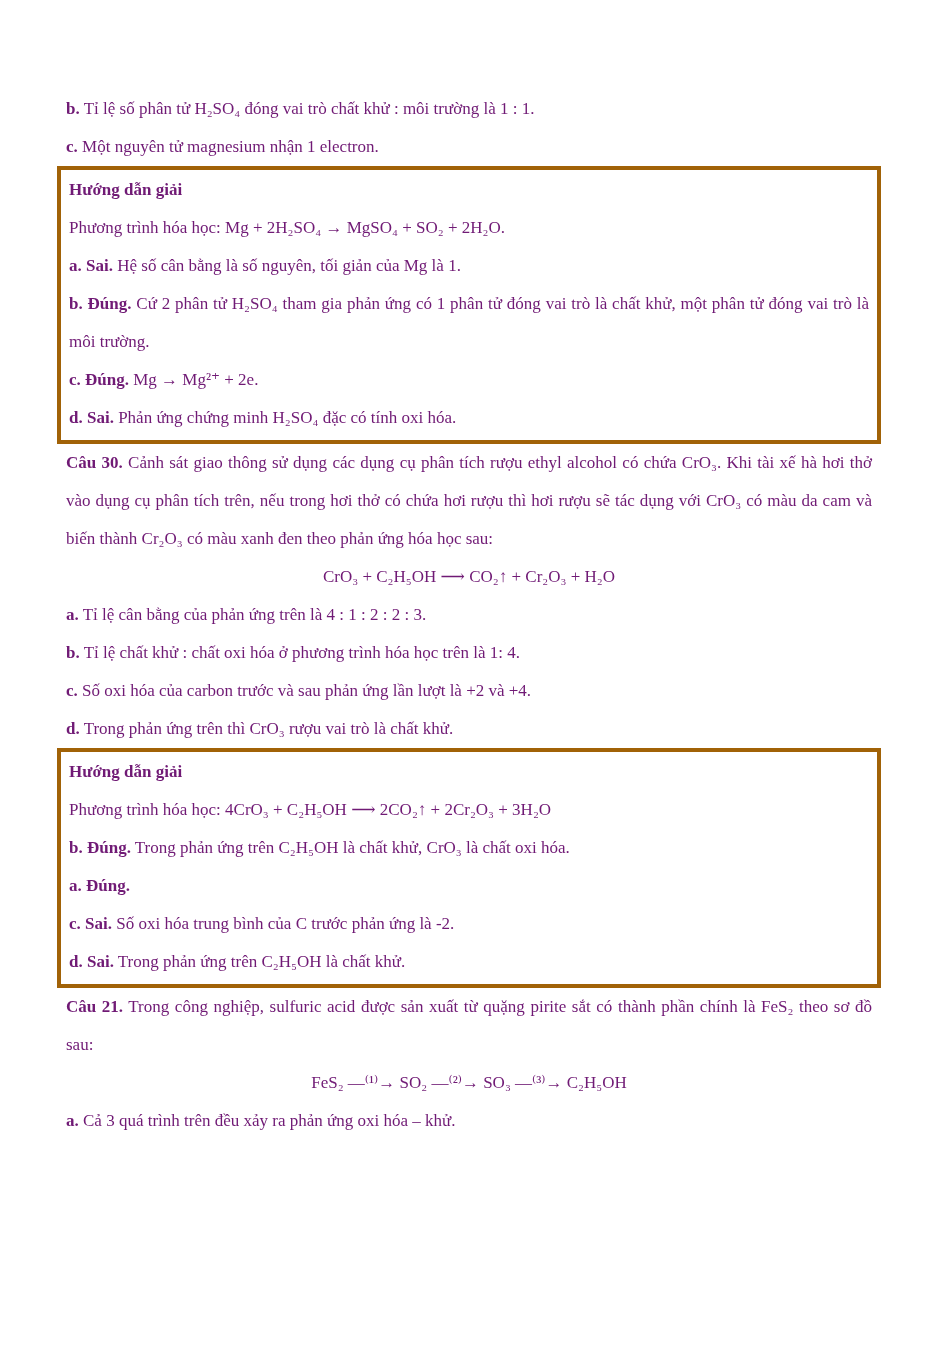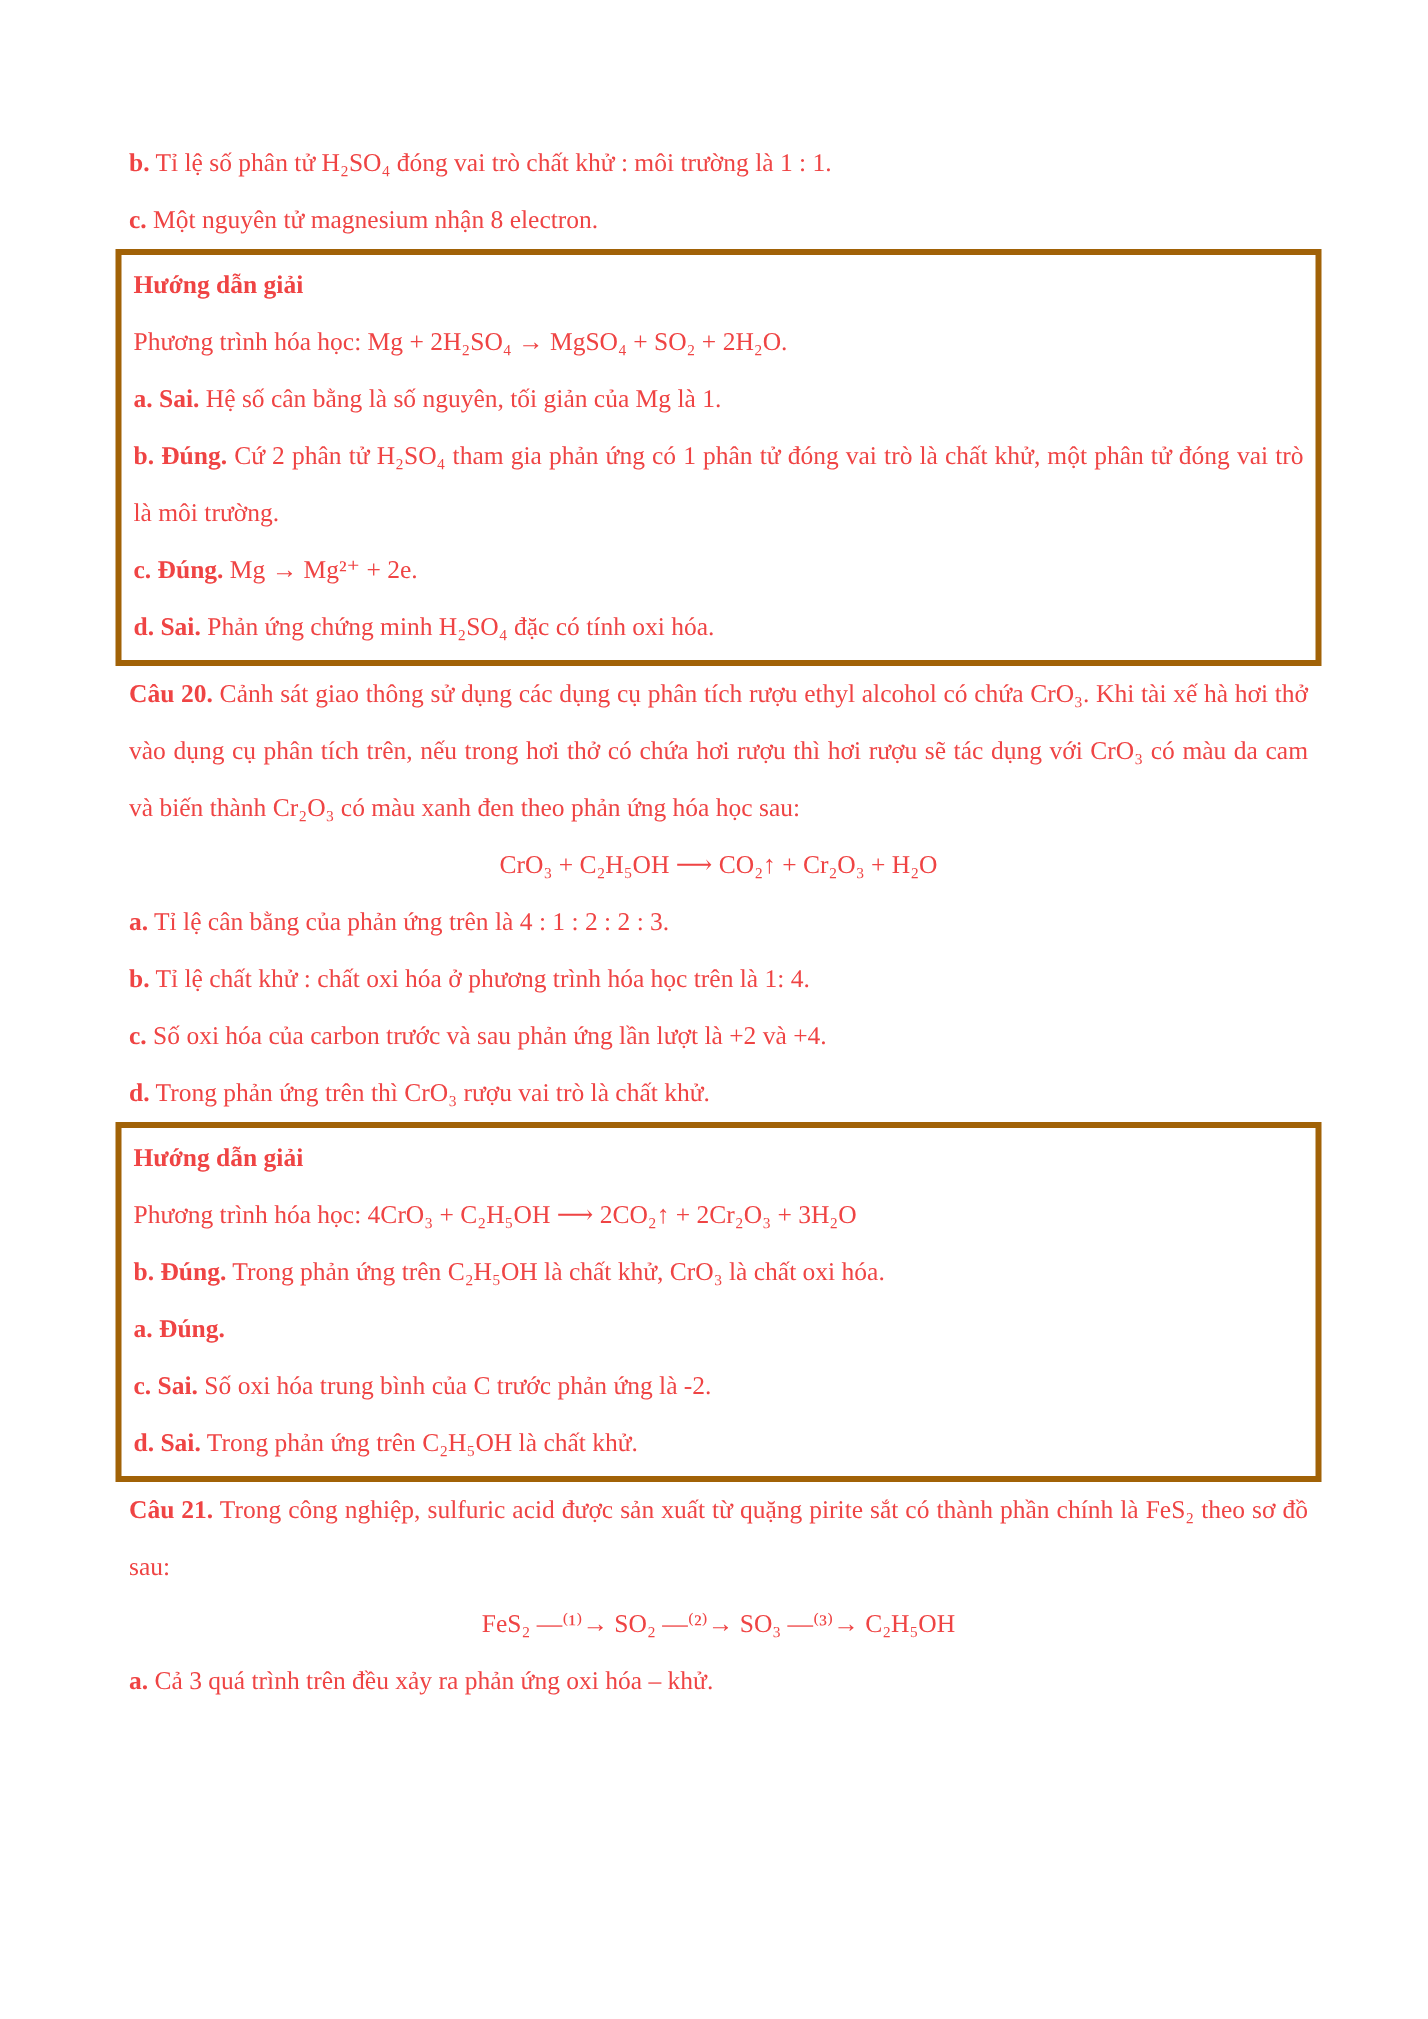--- a/index.html
+++ b/index.html
@@ -1,50 +1,50 @@
 <!DOCTYPE html>
 <html><head>
 <meta charset="utf-8">
 <style>
   html,body { margin:0; padding:0; background:#ffffff; }
   .page {
     width:952px; height:1346px; box-sizing:border-box;
-    padding:90px 80px 0 86px;
-    background:#ffffff; color:#ef4444;
+    padding:90px 80px 0 66px;
+    background:#ffffff; color:#701a75;
     font-family:"Liberation Serif","DejaVu Serif","DejaVu Sans",serif;
     font-size:17px;
     overflow:hidden;
   }
   .line { margin:0; line-height:38px; text-align:justify; }
   .eq   { text-align:center; }
   .box  {
     border:4px solid #a16207;
     margin:0 -9px;
     padding:1px 8px 3px 8px;
   }
   b { font-weight:bold; }
 </style>
 </head>
 <body>
 
 <div class="page">
 
   <p class="line"><b>b.</b><span> Tỉ lệ số phân tử H₂SO₄ đóng vai trò chất khử : môi trường là 1 : 1.</span></p>
-  <p class="line"><b>c.</b><span> Một nguyên tử magnesium nhận 8 electron.</span></p>
+  <p class="line"><b>c.</b><span> Một nguyên tử magnesium nhận 1 electron.</span></p>
 
   <div class="box">
     <p class="line"><b>Hướng dẫn giải</b></p>
     <p class="line"><b></b><span>Phương trình hóa học: Mg + 2H₂SO₄ → MgSO₄ + SO₂ + 2H₂O.</span></p>
     <p class="line"><b>a. Sai.</b><span> Hệ số cân bằng là số nguyên, tối giản của Mg là 1.</span></p>
     <p class="line"><b>b. Đúng.</b><span> Cứ 2 phân tử H₂SO₄ tham gia phản ứng có 1 phân tử đóng vai trò là chất khử, một phân tử đóng vai trò là môi trường.</span></p>
     <p class="line"><b>c. Đúng.</b><span> Mg → Mg²⁺ + 2e.</span></p>
     <p class="line"><b>d. Sai.</b><span> Phản ứng chứng minh H₂SO₄ đặc có tính oxi hóa.</span></p>
   </div>
 
-  <p class="line"><b>Câu 20.</b><span> Cảnh sát giao thông sử dụng các dụng cụ phân tích rượu ethyl alcohol có chứa CrO₃. Khi tài xế hà hơi thở vào dụng cụ phân tích trên, nếu trong hơi thở có chứa hơi rượu thì hơi rượu sẽ tác dụng với CrO₃ có màu da cam và biến thành Cr₂O₃ có màu xanh đen theo phản ứng hóa học sau:</span></p>
+  <p class="line"><b>Câu 30.</b><span> Cảnh sát giao thông sử dụng các dụng cụ phân tích rượu ethyl alcohol có chứa CrO₃. Khi tài xế hà hơi thở vào dụng cụ phân tích trên, nếu trong hơi thở có chứa hơi rượu thì hơi rượu sẽ tác dụng với CrO₃ có màu da cam và biến thành Cr₂O₃ có màu xanh đen theo phản ứng hóa học sau:</span></p>
   <p class="line eq">CrO₃ + C₂H₅OH ⟶  CO₂↑ + Cr₂O₃ + H₂O</p>
   <p class="line"><b>a.</b><span> Tỉ lệ cân bằng của phản ứng trên là 4 : 1 : 2 : 2 : 3.</span></p>
   <p class="line"><b>b.</b><span> Tỉ lệ chất khử : chất oxi hóa ở phương trình hóa học trên là 1: 4.</span></p>
   <p class="line"><b>c.</b><span> Số oxi hóa của carbon trước và sau phản ứng lần lượt là +2 và +4.</span></p>
   <p class="line"><b>d.</b><span> Trong phản ứng trên thì CrO₃ rượu vai trò là chất khử.</span></p>
 
   <div class="box">
     <p class="line"><b>Hướng dẫn giải</b></p>
     <p class="line"><b></b><span>Phương trình hóa học: 4CrO₃ + C₂H₅OH ⟶  2CO₂↑ + 2Cr₂O₃ + 3H₂O</span></p>
     <p class="line"><b>b. Đúng.</b><span> Trong phản ứng trên C₂H₅OH là chất khử, CrO₃ là chất oxi hóa.</span></p>

